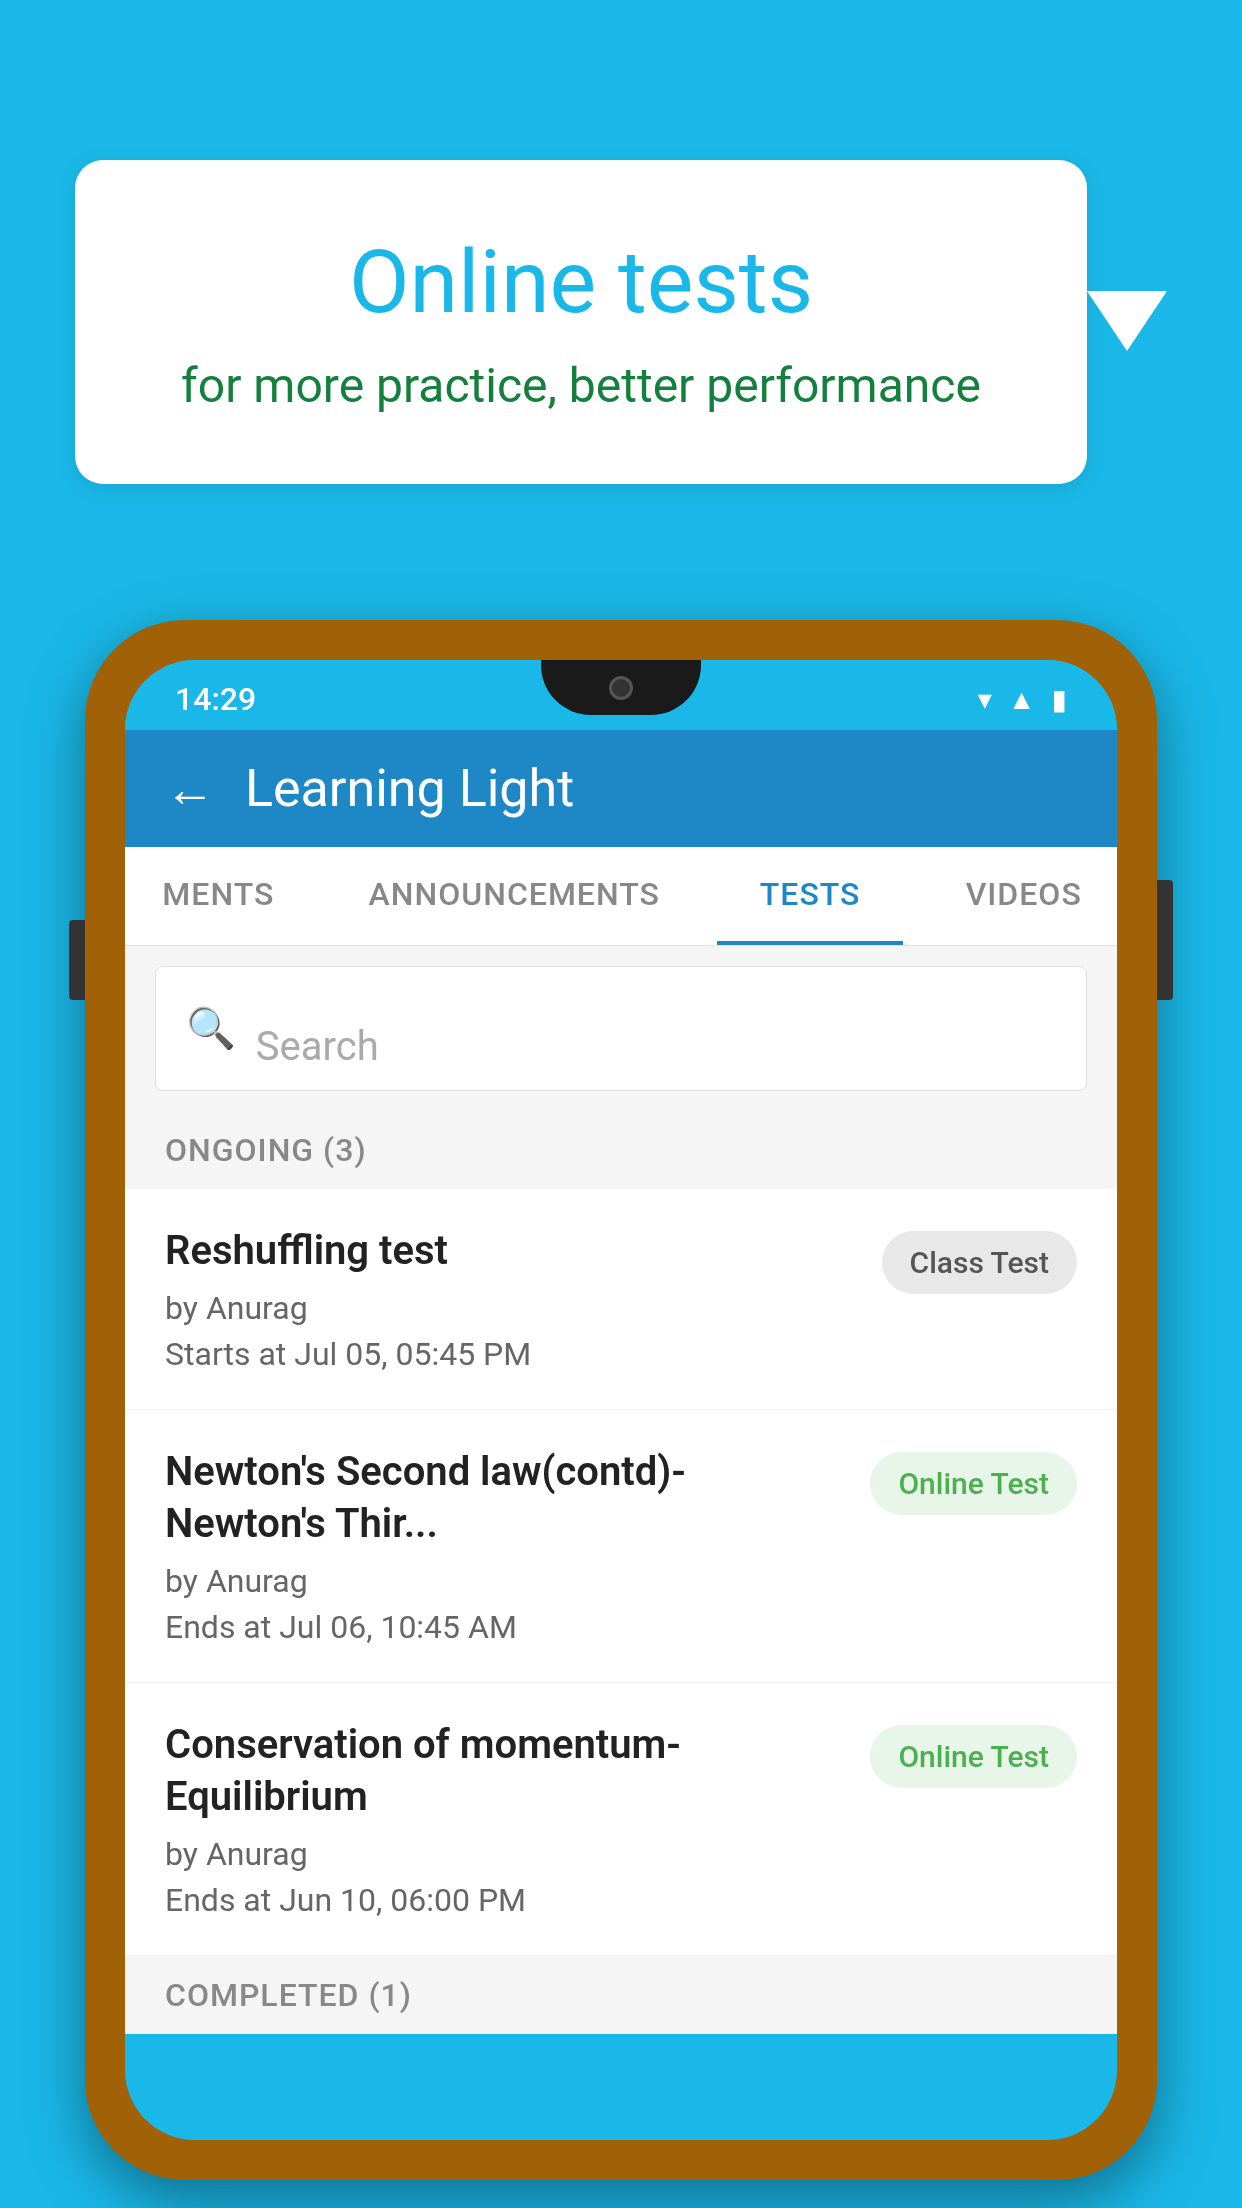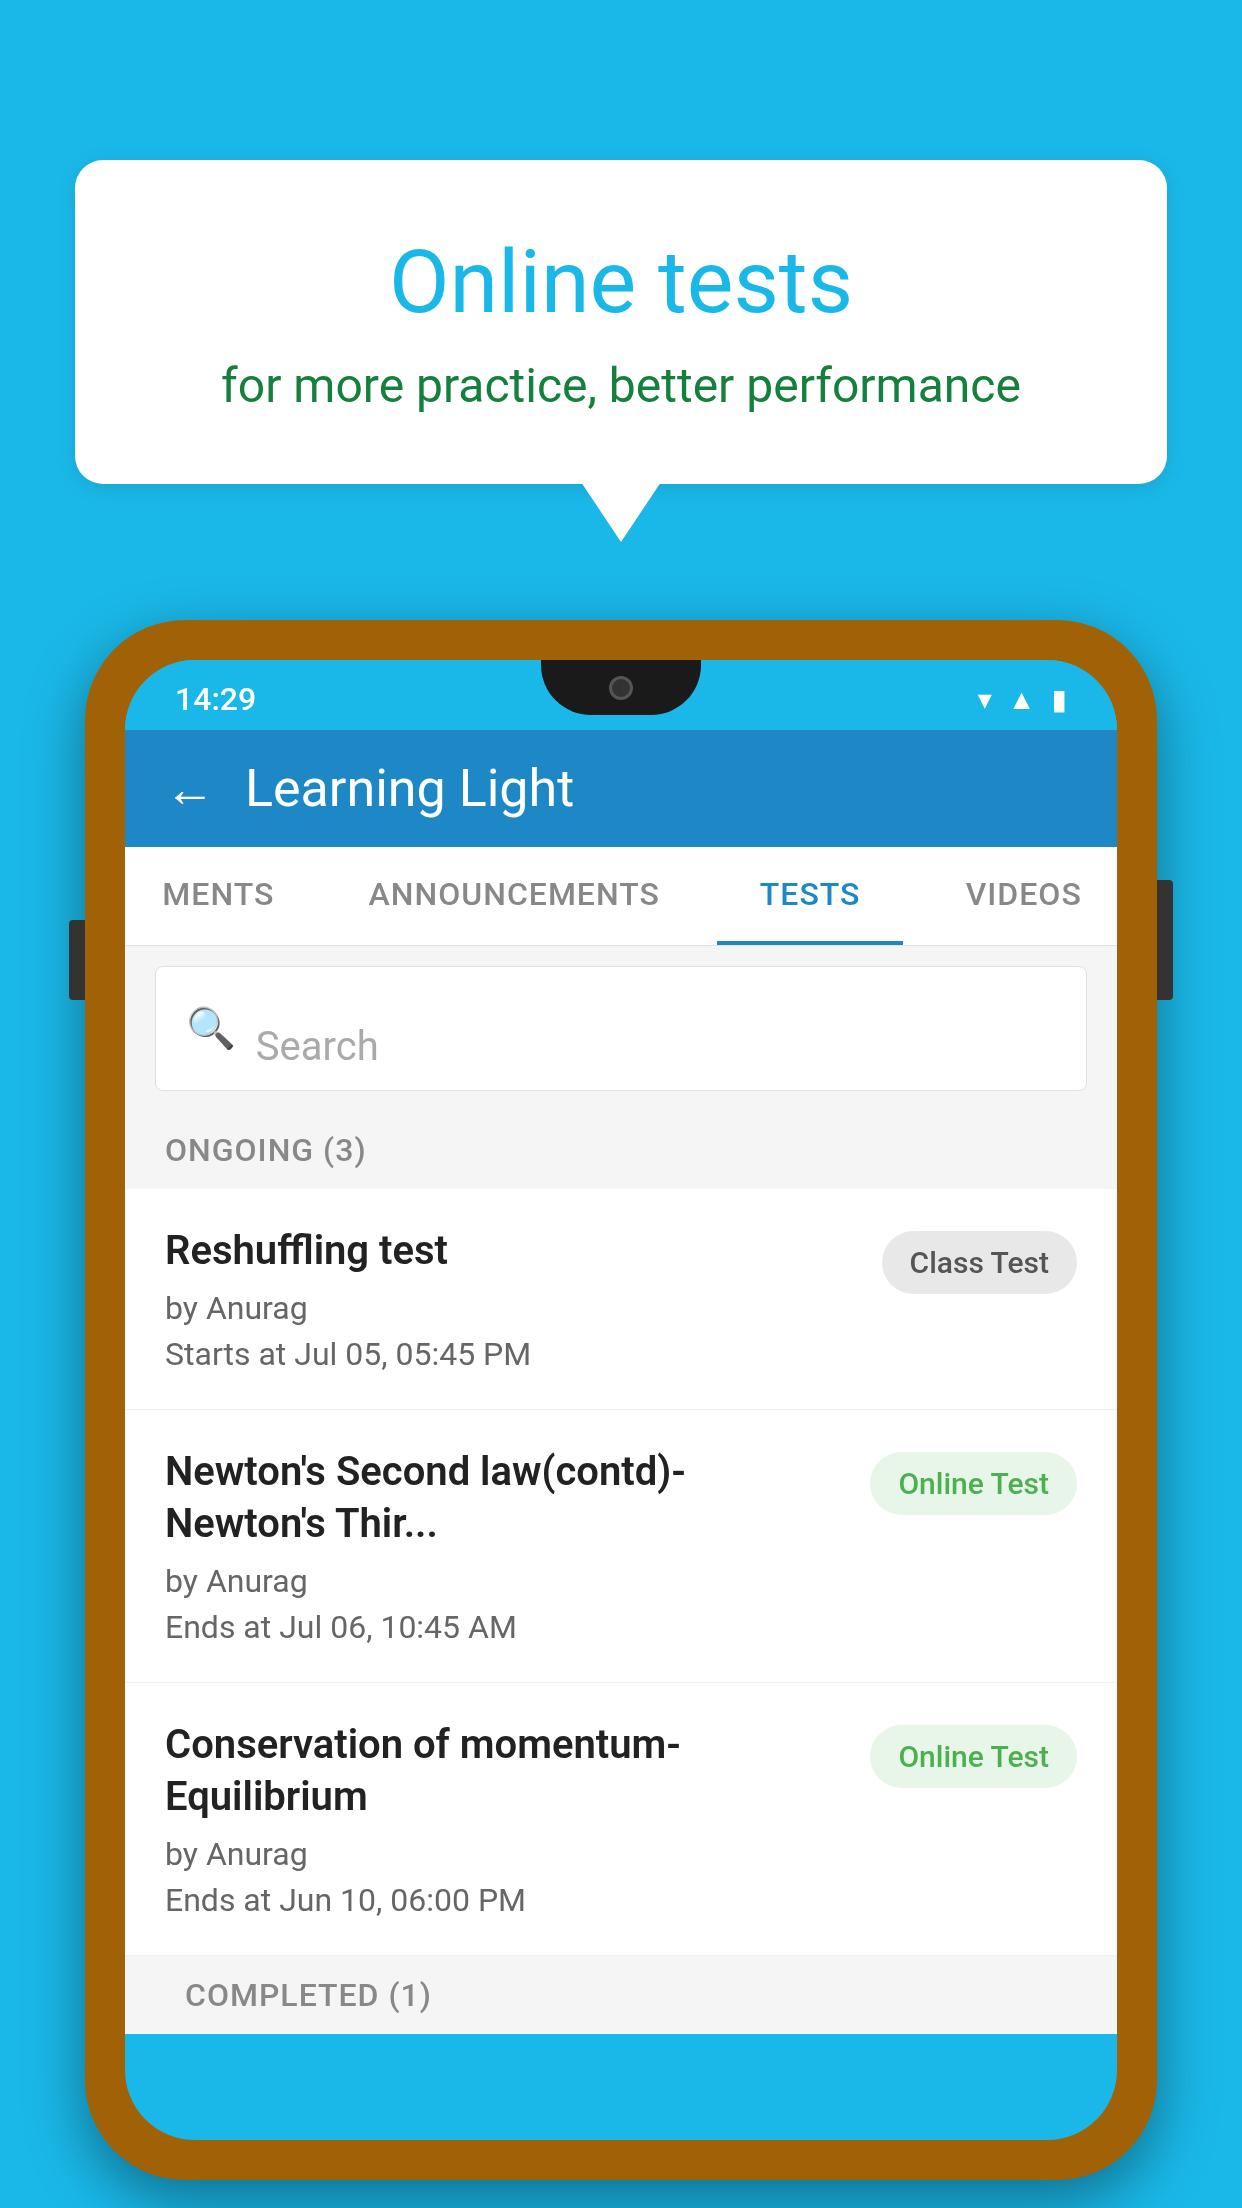--- a/index.html
+++ b/index.html
@@ -12,21 +12,21 @@
       overflow: hidden;
     }
 
     
     .speech-bubble-container {
       position: absolute;
       top: 160px;
       left: 75px;
       right: 75px;
       display: flex;
-      flex-direction: column;
+      flex-direction: row;
       align-items: center;
     }
 
     .speech-bubble {
       background: white;
       border-radius: 28px;
       padding: 70px 80px;
       width: 100%;
       text-align: center;
       box-shadow: 0 4px 20px rgba(0,0,0,0.1);
@@ -274,21 +274,21 @@
     }
 
     .badge-online {
       background: #e8f5e9;
       color: #4caf50;
     }
 
     
     .completed-header {
       background: #f5f5f5;
-      padding: 20px 60px;
+      padding: 20px 40px;
     }
 
     
     .phone-side-btn-left {
       position: absolute;
       left: -16px;
       top: 300px;
       width: 16px;
       height: 80px;
       background: #333;

